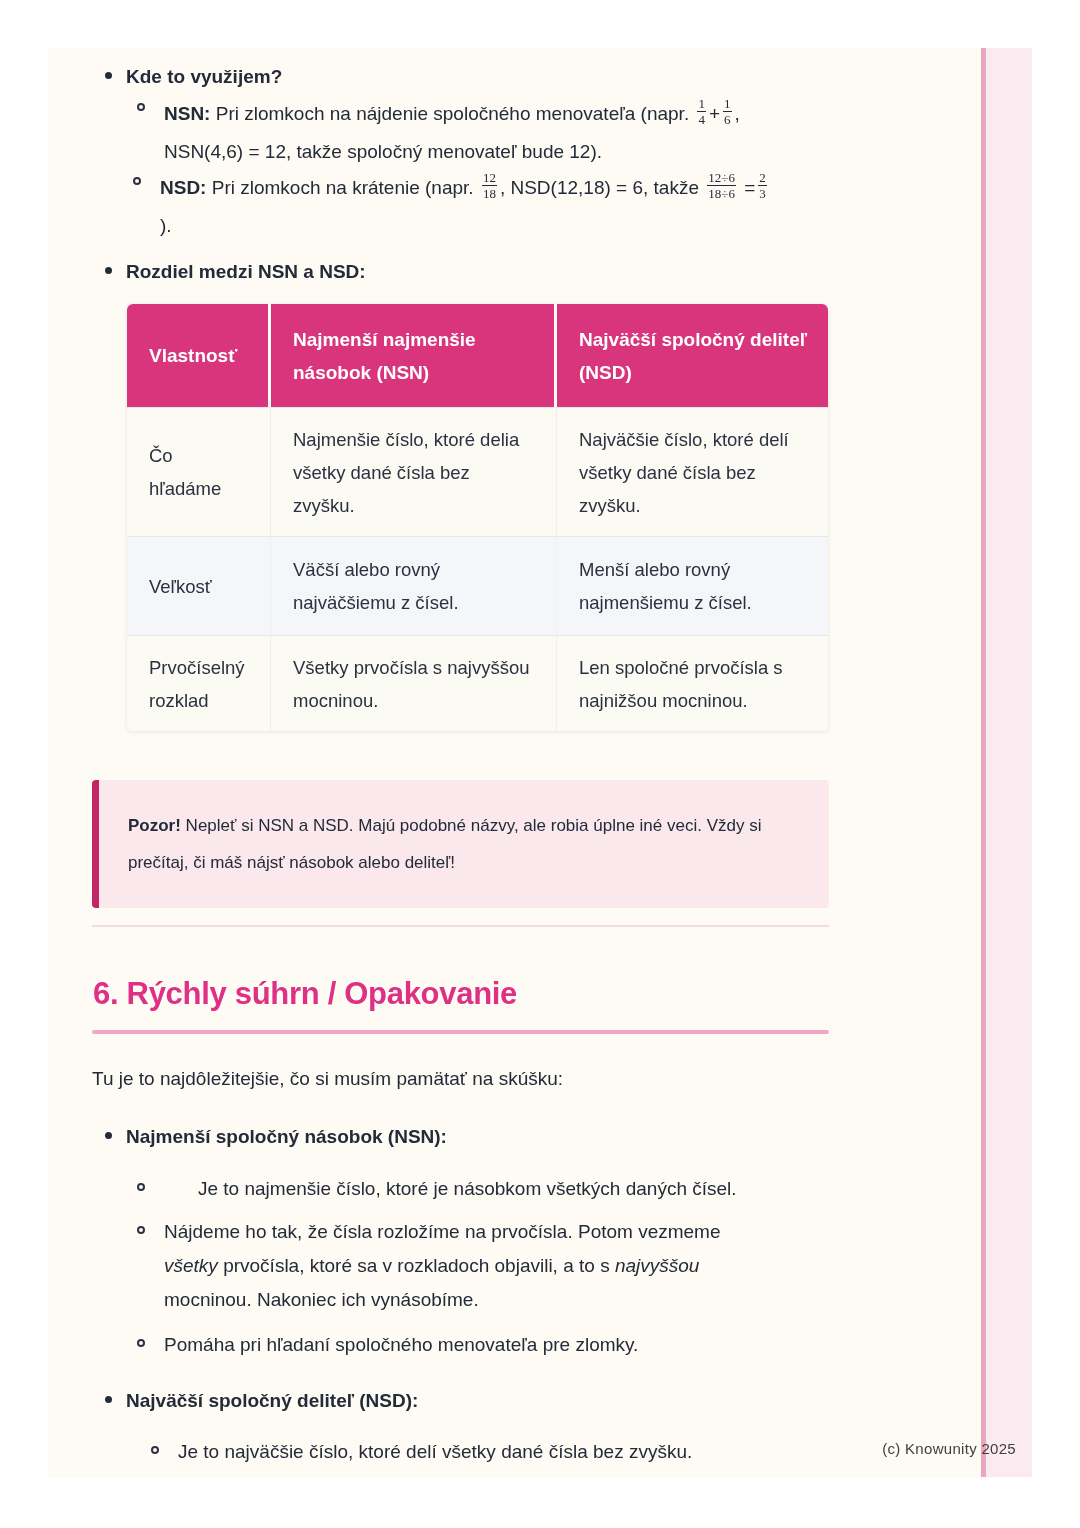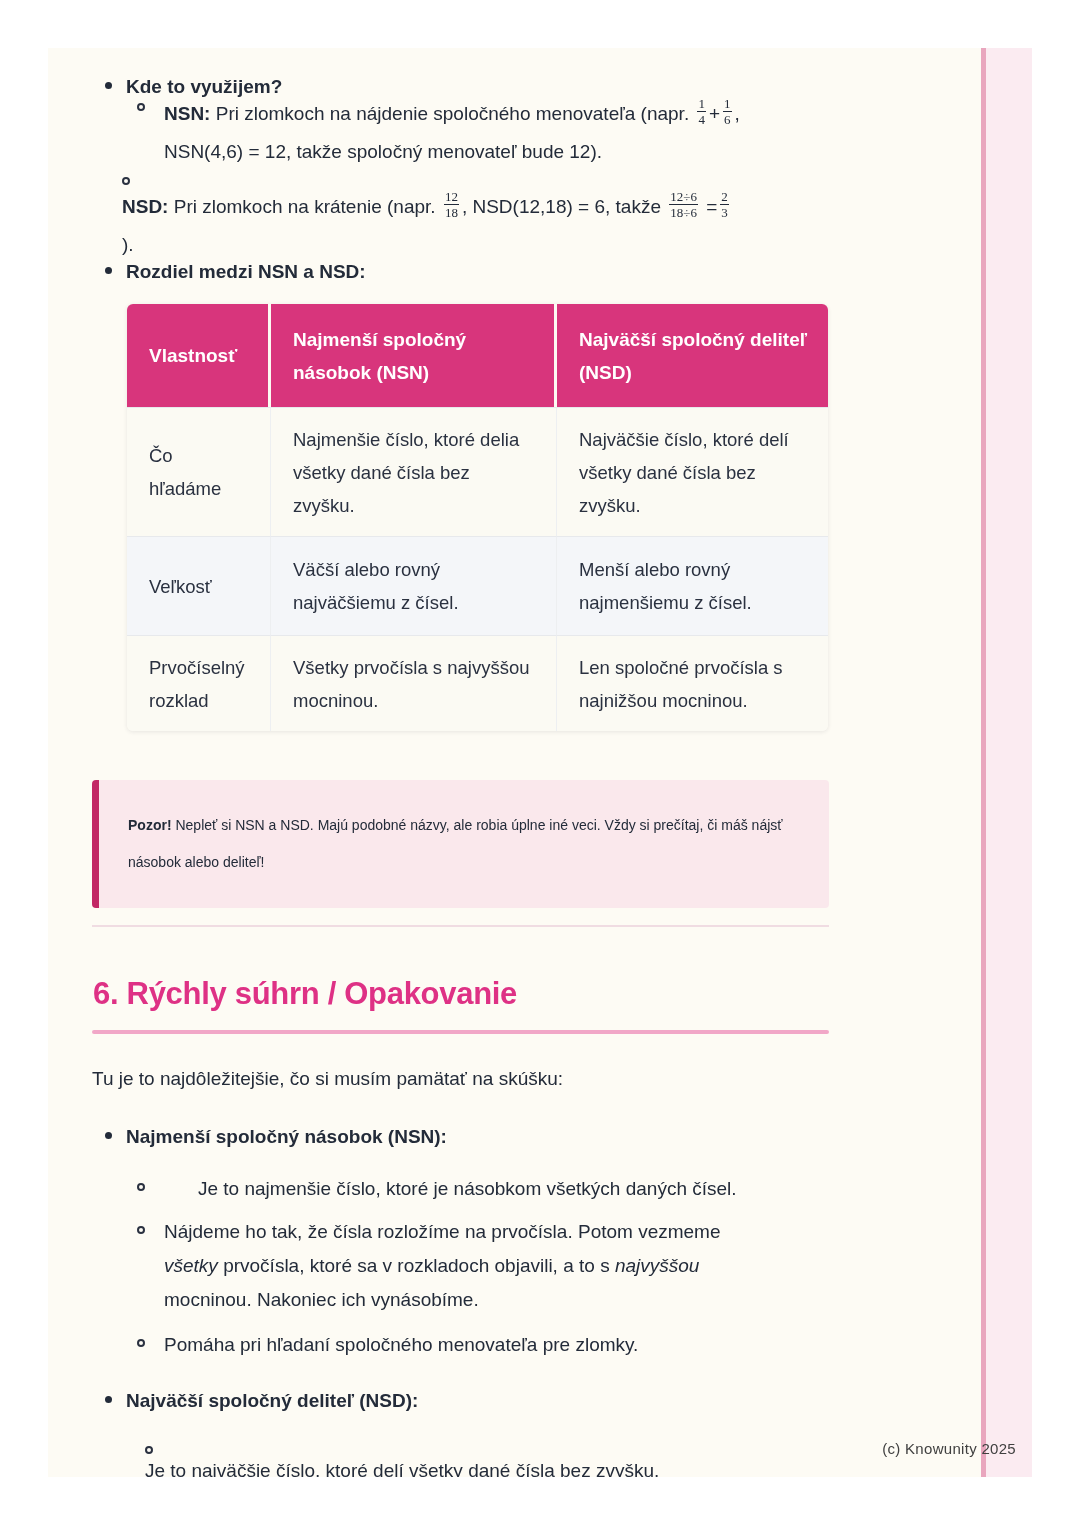--- a/index.html
+++ b/index.html
@@ -29,35 +29,35 @@
         display:flex; align-items:center; padding:10px 20px 10px 22px; }
   .th.sep { border-right:3px solid #FCFAF3; }
   .td { font-size:18.5px; line-height:33px; color:#2A3140; display:flex; align-items:center;
         padding:10px 20px 10px 22px; border-top:1px solid #E7E9EC; }
   .td.vsep { border-right:1px solid #EDEFF1; }
   .row-a { background:#FBFAF3; }
   .row-b { background:#F4F6F9; }
 
   .warn { position:absolute; left:44px; top:732px; width:737px; min-height:113px; background:#FAE8EC;
           border-left:7px solid #C22765; border-radius:4px; padding:27px 26px 27px 29px;
-          font-size:14px; line-height:37px; color:#232B39; }
+          font-size:17px; line-height:37px; color:#232B39; }
 
   .divider { position:absolute; left:44px; top:877px; width:737px; height:2px; background:#F0DCE2; }
   .h2 { position:absolute; left:45px; top:928px; font-size:31px; font-weight:bold; color:#DE3185; letter-spacing:-0.3px; }
   .h2-underline { position:absolute; left:44px; top:982px; width:737px; height:4px; background:#F1A7C7; border-radius:2px; }
 
   .watermark { position:absolute; right:16px; top:1392px; font-size:15px; color:#404040; z-index:3; letter-spacing:0.3px; }
 </style>
 </head>
 <body>
 
 <div class="page">
   <div class="strip"></div>
 
-  <div class="li" style="left:57px; top:22px;">
+  <div class="li" style="left:57px; top:12px;">
     <span class="dot"></span>
     <span class="txt bold">Kde to využijem?</span>
   </div>
 
   <div class="li" style="left:89px; top:44px;">
     <span class="circ"></span>
     <div class="txt" style="width:680px;">
       <div class="mline">
         <span class="t bold">NSN:</span>
           <span class="t"> Pri zlomkoch na nájdenie spoločného menovateľa (napr. </span>
@@ -69,21 +69,21 @@
           <span class="frac">
             <span class="num">1</span>
             <span class="den">6</span>
           </span>
           <span class="t">,</span>
       </div>
       <div style="line-height:36px;">NSN(4,6) = 12, takže spoločný menovateľ bude 12).</div>
     </div>
   </div>
 
-  <div class="li" style="left:74px; top:118px;flex-direction:column;">
+  <div class="li" style="left:85px; top:118px;">
     <span class="circ"></span>
     <div class="txt" style="width:690px;">
       <div class="mline">
         <span class="t bold">NSD:</span>
           <span class="t"> Pri zlomkoch na krátenie (napr. </span>
           <span class="frac">
             <span class="num">12</span>
             <span class="den">18</span>
           </span>
           <span class="t">, NSD(12,18) = 6, takže </span>
@@ -102,21 +102,21 @@
     </div>
   </div>
 
   <div class="li" style="left:57px; top:207px;">
     <span class="dot"></span>
     <span class="txt bold">Rozdiel medzi NSN a NSD:</span>
   </div>
 
   <div class="tbl">
     <div class="th sep">Vlastnosť</div>
-    <div class="th sep">Najmenší spoločný násobok (NSN)</div>
+    <div class="th sep">Najmenší najmenšie násobok (NSN)</div>
     <div class="th">Najväčší spoločný deliteľ (NSD)</div>
 
     <div class="td vsep row-a">Čo hľadáme</div>
     <div class="td vsep row-a">Najmenšie číslo, ktoré delia všetky dané čísla bez zvyšku.</div>
     <div class="td row-a">Najväčšie číslo, ktoré delí všetky dané čísla bez zvyšku.</div>
 
     <div class="td vsep row-b">Veľkosť</div>
     <div class="td vsep row-b">Väčší alebo rovný najväčšiemu z čísel.</div>
     <div class="td row-b">Menší alebo rovný najmenšiemu z čísel.</div>
 
@@ -158,19 +158,19 @@
   <div class="li" style="left:89px; top:1280px;">
     <span class="circ"></span>
     <span class="txt" style="width:650px;">Pomáha pri hľadaní spoločného menovateľa pre zlomky.</span>
   </div>
 
   <div class="li" style="left:57px; top:1336px;">
     <span class="dot"></span>
     <span class="txt bold">Najväčší spoločný deliteľ (NSD):</span>
   </div>
 
-  <div class="li" style="left:97px; top:1387px;flex-direction:column;">
+  <div class="li" style="left:103px; top:1387px;">
     <span class="circ"></span>
     <span class="txt" style="width:650px;">Je to najväčšie číslo, ktoré delí všetky dané čísla bez zvyšku.</span>
   </div>
 
   <div class="watermark">(c) Knowunity 2025</div>
 </div>
 
 </body></html>

